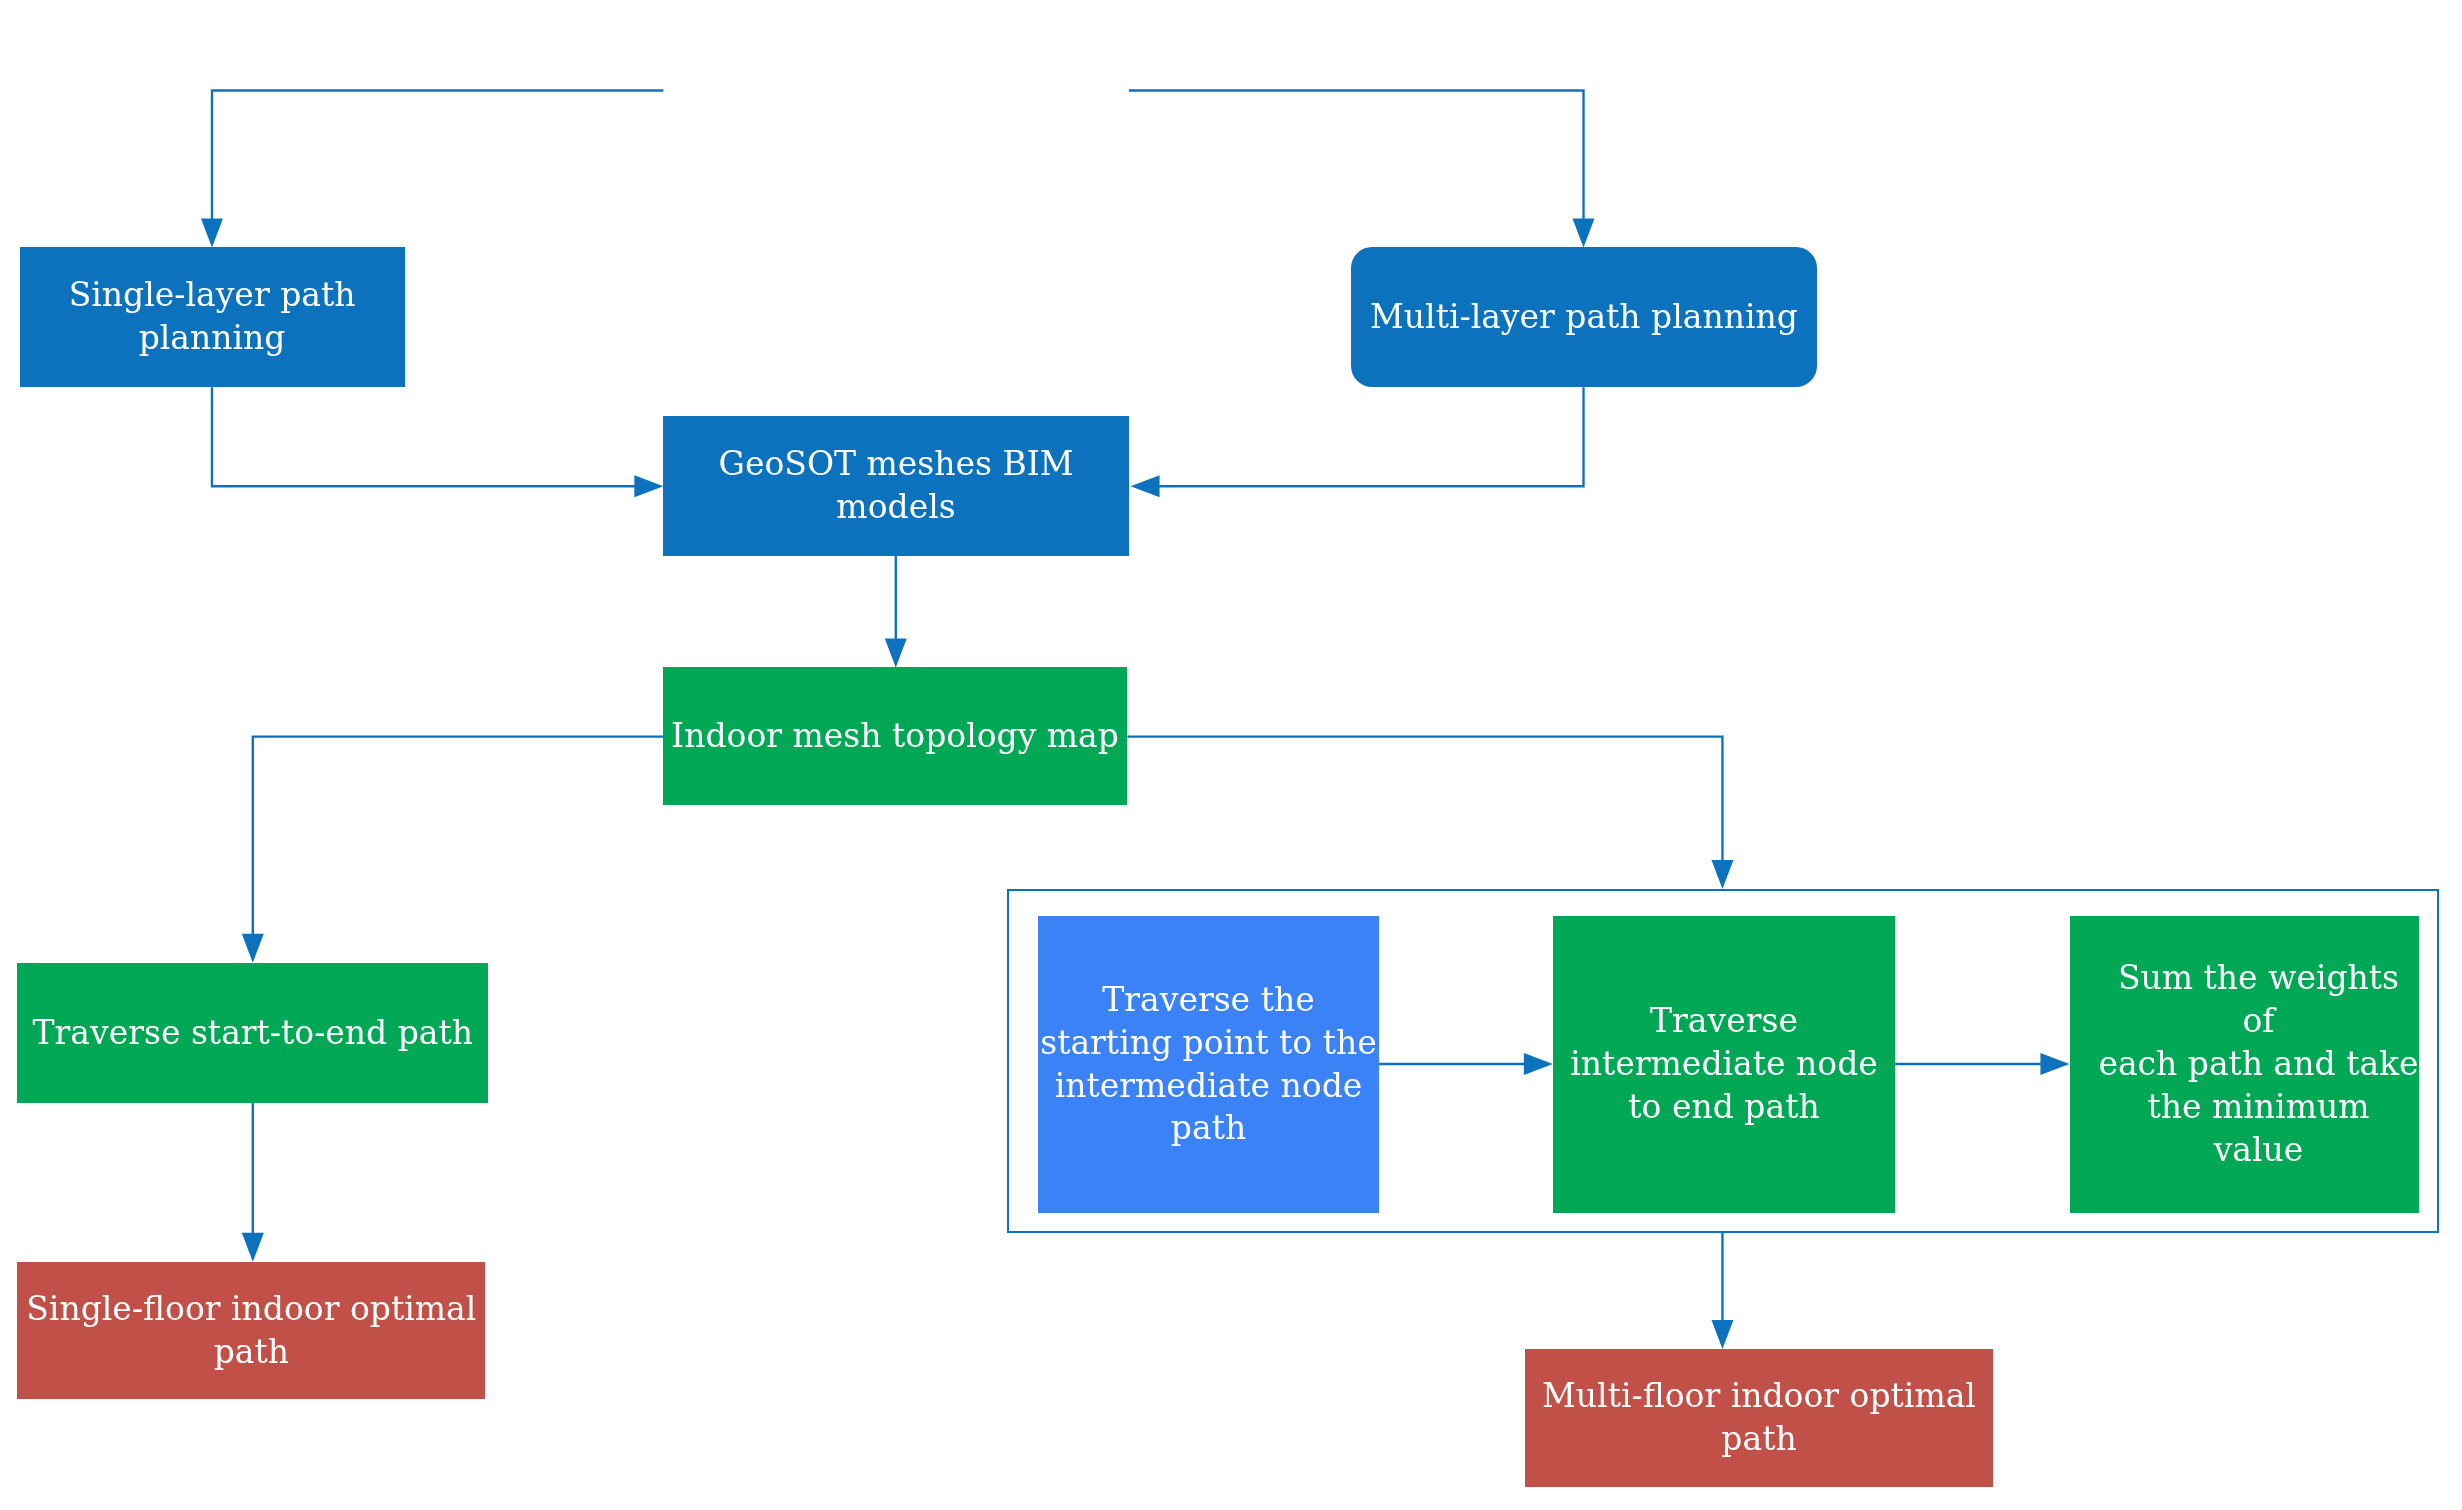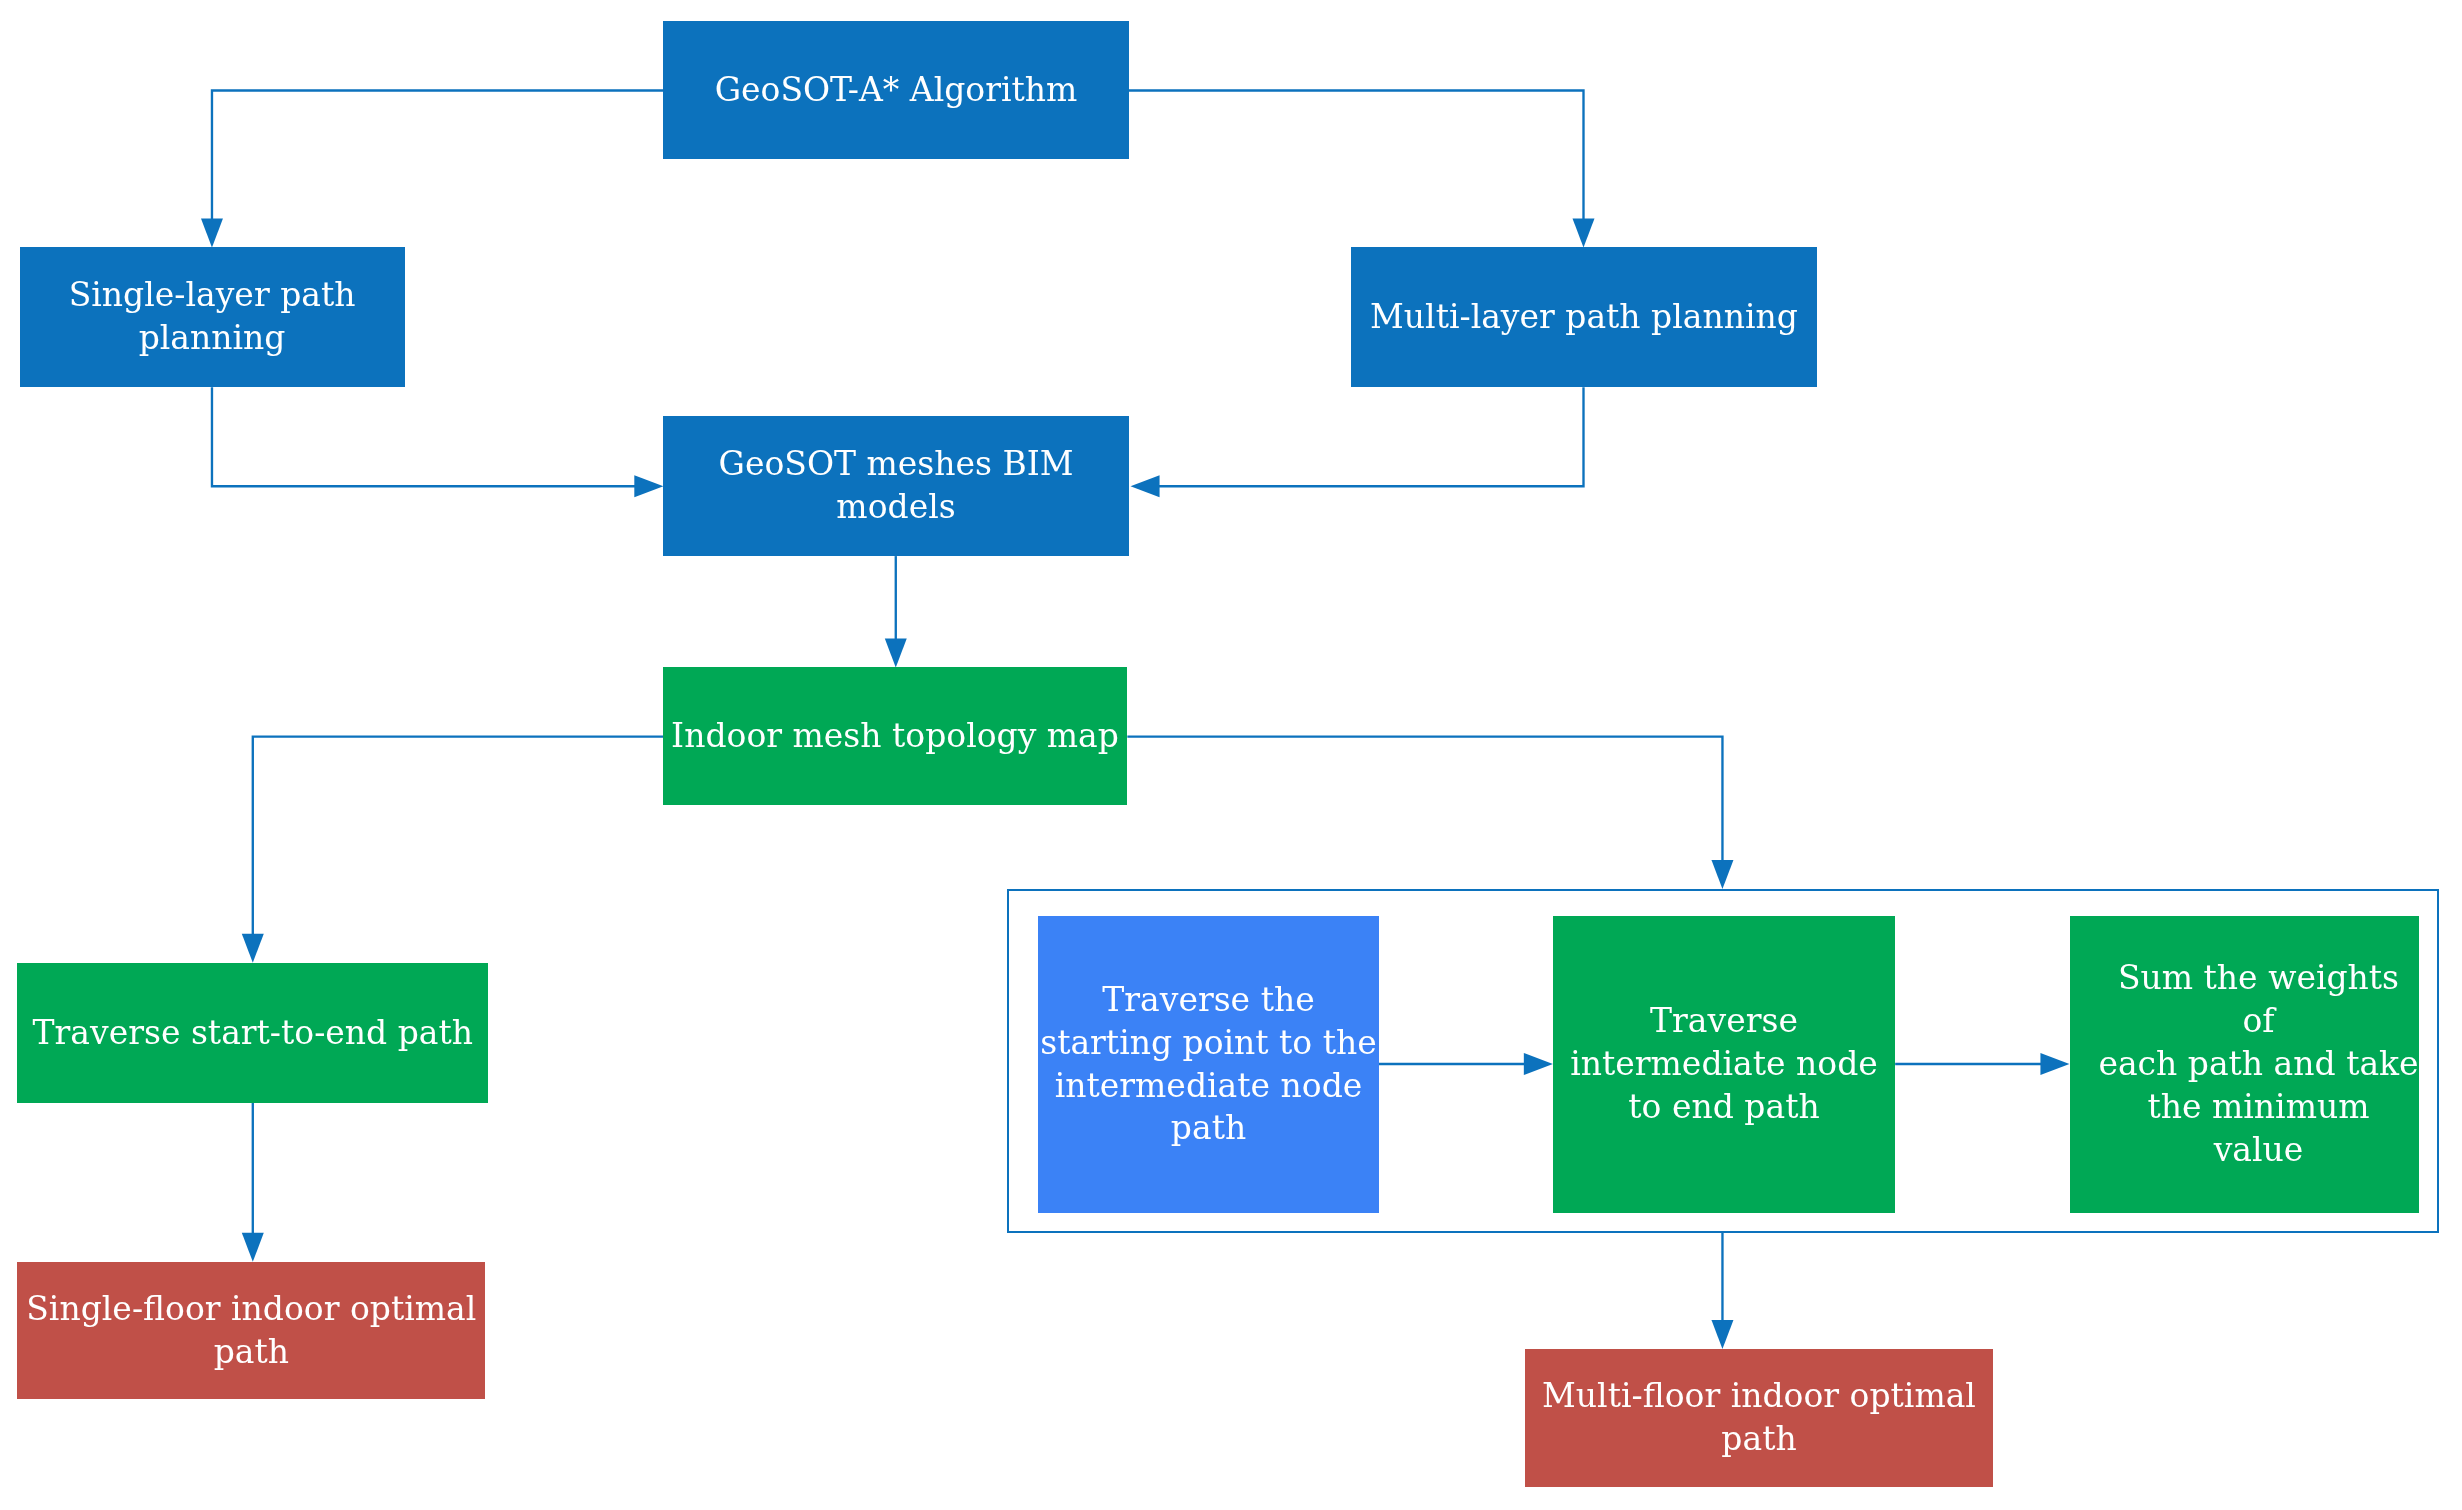--- a/index.html
+++ b/index.html
@@ -98,26 +98,25 @@
       <polygon points="2599,1341 2599,1369 2636,1355"></polygon>
     </g>
     <g>
       <polyline points="2194,1570 2194,1683"></polyline>
       <polygon points="2180,1681 2208,1681 2194,1718"></polygon>
     </g>
   </svg>
 
   <div class="group-frame" style="left:1007px; top:889px; width:1432px; height:344px;"></div>
 
-  <div class="node" style="left: 663px; top: 21px; width: 466px; height: 138px; background-color: rgb(12, 114, 189);">GeoSOT-A* Algorithm</div>
 
   <div class="node" style="left: 19.6px; top: 247px; width: 385px; height: 140px; background-color: rgb(12, 114, 189);">Single-layer path
 planning</div>
 
-  <div class="node" style="left: 1351px; top: 247px; width: 466px; height: 140px; background-color: rgb(12, 114, 189);">Multi-layer path planning</div>
+  <div class="node" style="left: 1351px; top: 247px; width: 466px; height: 140px; background-color: rgb(12, 114, 189); border-radius: 21px;">Multi-layer path planning</div>
 
   <div class="node" style="left: 663px; top: 416px; width: 466px; height: 140px; background-color: rgb(12, 114, 189);">GeoSOT meshes BIM
 models</div>
 
   <div class="node" style="left: 663px; top: 667px; width: 464px; height: 138px; background-color: rgb(0, 168, 85);">Indoor mesh topology map</div>
 
   <div class="node" style="left: 17.3px; top: 963px; width: 471px; height: 140px; background-color: rgb(0, 168, 85);">Traverse start-to-end path</div>
 
   <div class="node" style="left: 17.3px; top: 1262px; width: 468px; height: 137px; background-color: rgb(192, 80, 72);">Single-floor indoor optimal
 path</div>

